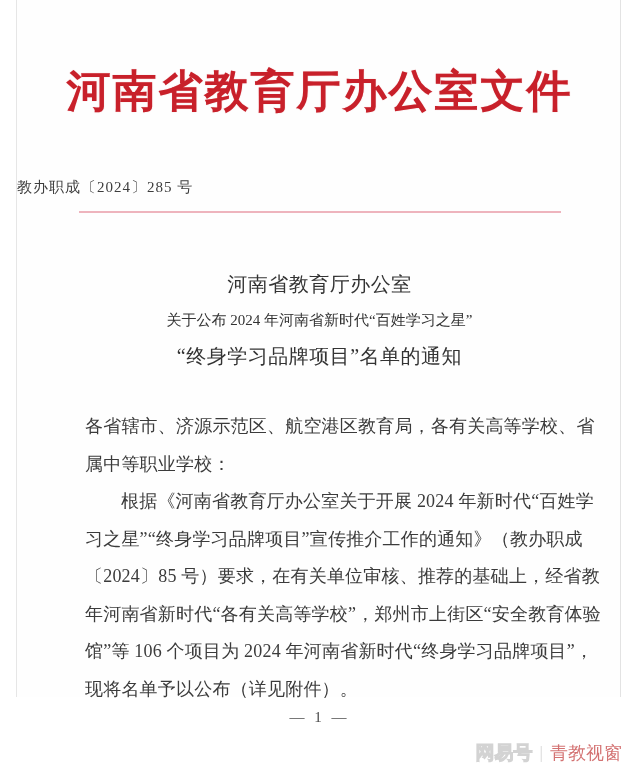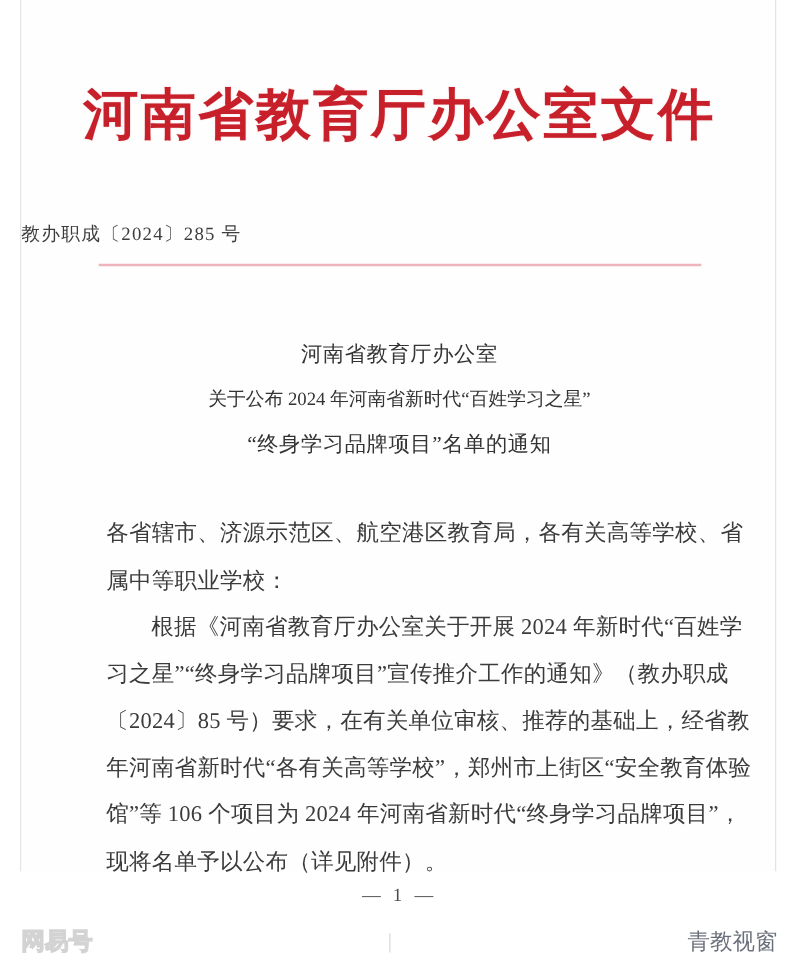--- a/index.html
+++ b/index.html
@@ -77,21 +77,21 @@
 
   
   #title-block {
     position: absolute;
     left: 0;
     top: 266px;
     width: 605px;
     text-align: center;
   }
   .title-line {
-    font-size: 17px;
+    font-size: 20px;
     line-height: 36px;
     letter-spacing: 0.5px;
     color: #333333;
     white-space: nowrap;
   }
   .title-line.wide {
     font-size: 15px;
     letter-spacing: 0px;
   }
 
@@ -125,41 +125,41 @@
     letter-spacing: 3px;
   }
 
   
   #watermark {
     position: absolute;
     left: 0;
     top: 740px;
     width: 605px;
     display: flex;
-    justify-content: space-between;
+    justify-content: flex-end;
     align-items: center;
     gap: 7px;
     opacity: 0.62;
   }
   #watermark .wm-brand {
     font-family: "DejaVu Sans", "Liberation Sans", sans-serif;
     font-size: 19px;
     font-weight: bold;
     color: transparent;
     -webkit-text-stroke: 1px #b9b9b9;
     letter-spacing: 0px;
   }
   #watermark .wm-sep {
     font-size: 17px;
     color: #bdbdbd;
   }
   #watermark .wm-channel {
     font-family: "DejaVu Sans", "Liberation Sans", sans-serif;
     font-size: 18px;
-    color: #0f172a;
+    color: #b91c1c;
     letter-spacing: 0px;
   }
 </style>
 </head>
 <body>
 
 <div id="page-sheet">
   <div class="content">
 
     <div id="masthead">河南省教育厅办公室文件</div>

